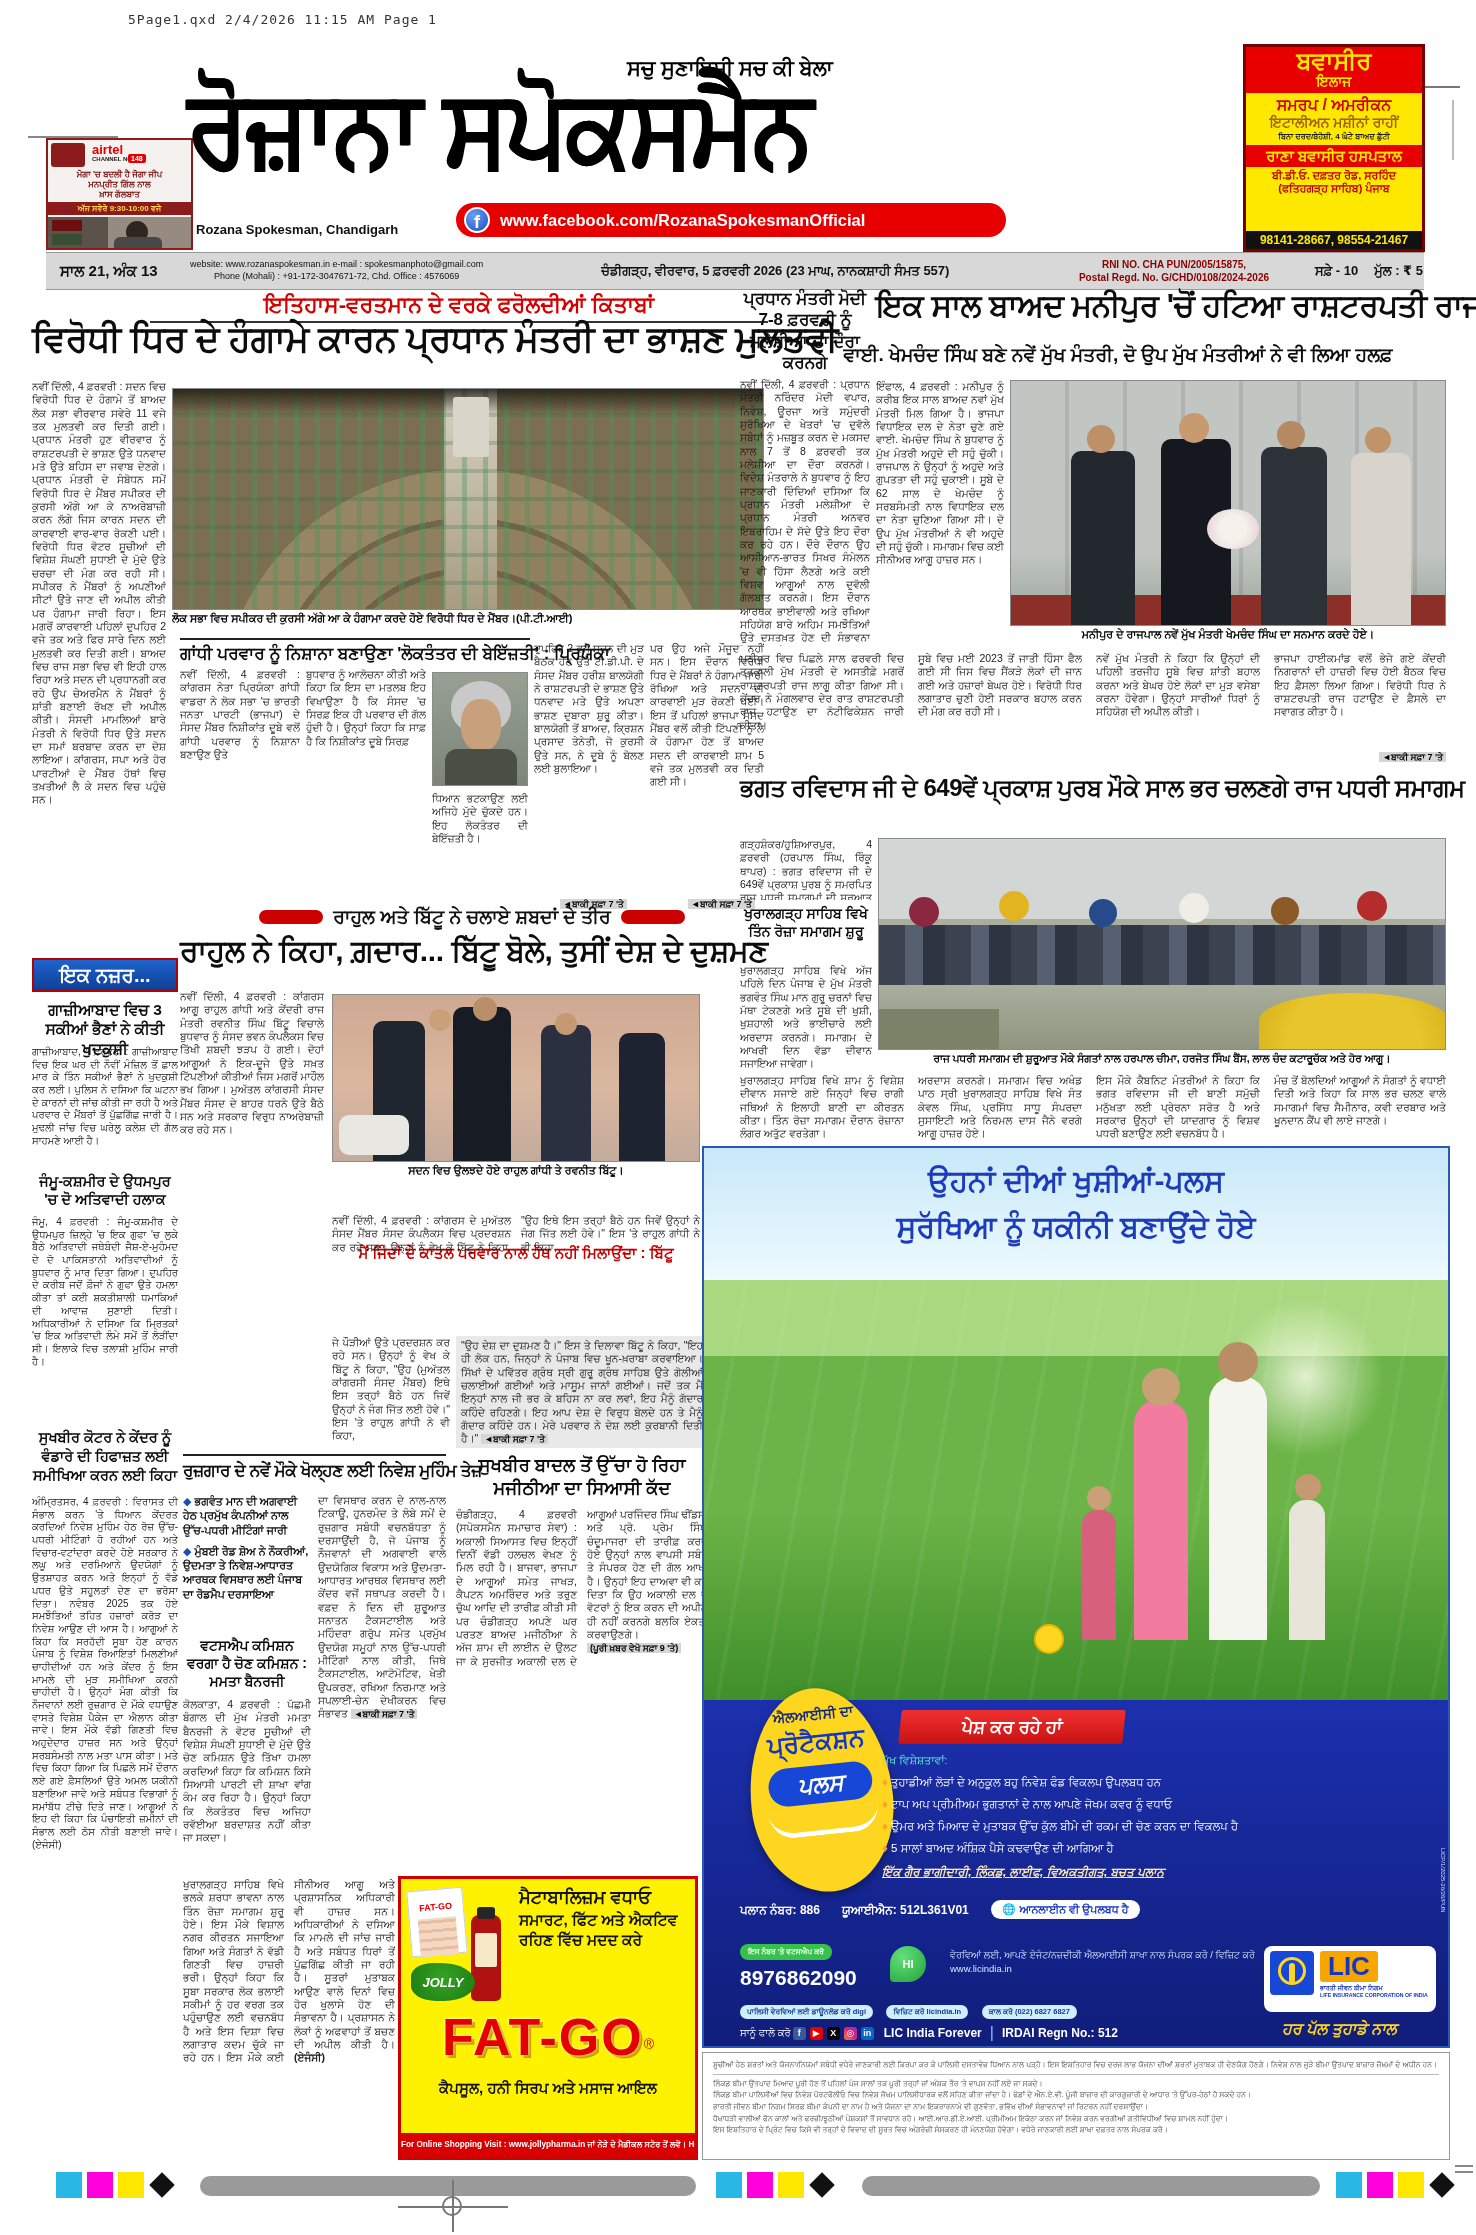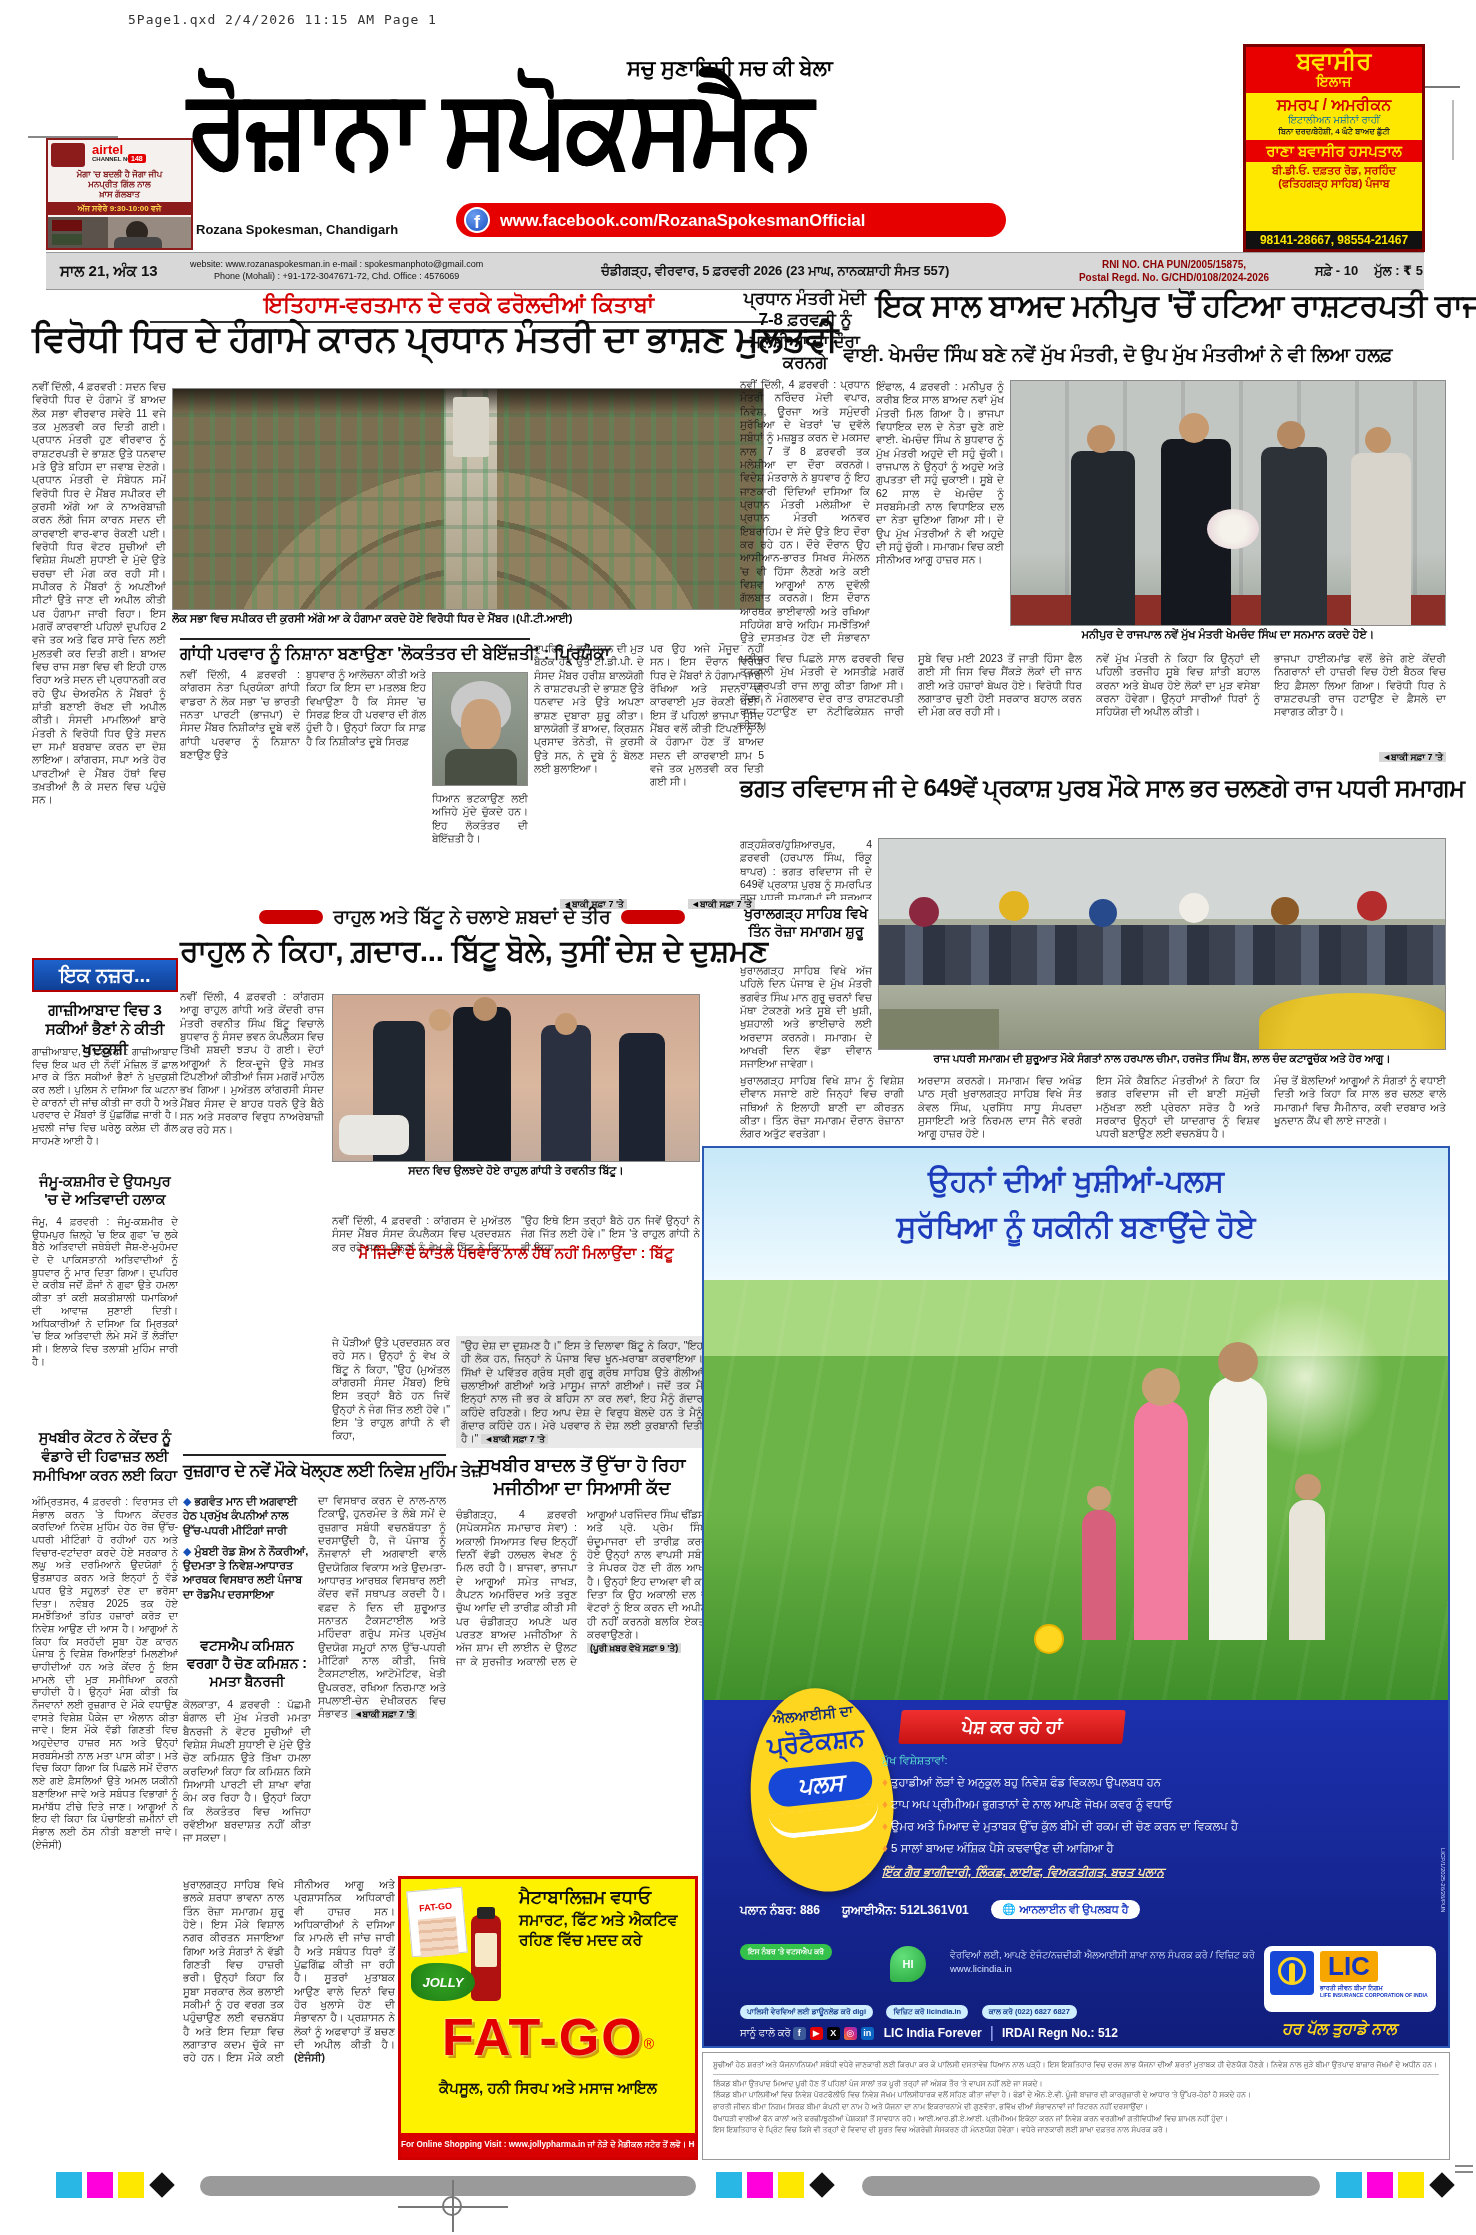--- a/index.html
+++ b/index.html
@@ -61,21 +61,21 @@
   <span style="color:#fff;font-weight:bold;font-size:16.5px;margin-left:10px">www.facebook.com/RozanaSpokesmanOfficial</span>
 </div>
 
 <div class="abs" style="left:1243px;top:44px;width:182px;height:208px;border:3px solid #7a0000;background:#ffe800">
   <div class="ctr" style="background:#e80000;padding:2px 0 3px">
     <div style="color:#ffe800;font-weight:900;font-size:24px;line-height:1">ਬਵਾਸੀਰ</div>
     <div style="color:#ffe800;font-weight:bold;font-size:14px">ਇਲਾਜ</div>
   </div>
   <div class="ctr" style="padding:3px 0 1px">
     <div style="color:#d40000;font-weight:900;font-size:16px">ਸਮਰਪ / ਅਮਰੀਕਨ</div>
-    <div style="color:#0369a1;font-weight:400;font-size:10px">ਇਟਾਲੀਅਨ ਮਸ਼ੀਨਾਂ ਰਾਹੀਂ</div>
+    <div style="color:#a16207;font-weight:700;font-size:14px">ਇਟਾਲੀਅਨ ਮਸ਼ੀਨਾਂ ਰਾਹੀਂ</div>
     <div style="color:#222;font-weight:bold;font-size:8px;margin-top:1px">ਬਿਨਾ ਦਰਦ/ਬੇਹੋਸ਼ੀ, 4 ਘੰਟੇ ਬਾਅਦ ਛੁੱਟੀ</div>
   </div>
   <div class="ctr" style="background:#e80000;padding:2px 16px;margin-top:2px">
     <div style="color:#ffe800;font-weight:900;font-size:15px">ਰਾਣਾ ਬਵਾਸੀਰ ਹਸਪਤਾਲ</div>
   </div>
   <div class="ctr" style="padding:2px 0">
     <div style="color:#c00000;font-weight:bold;font-size:11px">ਬੀ.ਡੀ.ਓ. ਦਫ਼ਤਰ ਰੋਡ, ਸਰਹਿੰਦ</div>
     <div style="color:#c00000;font-weight:bold;font-size:11px">(ਫਤਿਹਗੜ੍ਹ ਸਾਹਿਬ) ਪੰਜਾਬ</div>
   </div>
   <div class="ctr" style="background:#111;padding:2px 0;position:absolute;bottom:0;left:0;right:0">
@@ -318,20 +318,21 @@
   </div>
 
   <div class="abs" style="left:36px;top:752px;width:700px;display:flex;align-items:center;gap:22px">
     <span style="color:#fff;font-weight:bold;font-size:12px">ਪਲਾਨ ਨੰਬਰ: 886</span>
     <span style="color:#fff;font-weight:bold;font-size:12px">ਯੂਆਈਐਨ: 512L361V01</span>
     <span style="background:#fff;border-radius:12px;padding:3px 12px;color:#1536c0;font-weight:bold;font-size:11px"><span>🌐 </span><span>ਆਨਲਾਈਨ ਵੀ ਉਪਲਬਧ ਹੈ</span></span>
   </div>
 
   <div class="abs" style="left:36px;top:796px;width:700px">
     <span style="display:inline-block;background:#35c24a;border-radius:9px;color:#fff;font-size:7.5px;font-weight:bold;padding:3px 8px;vertical-align:top">ਇਸ ਨੰਬਰ 'ਤੇ ਵਟਸਐਪ ਕਰੋ</span>
+    <div style="color:#fff;font-weight:900;font-size:21px;margin-top:4px">8976862090</div>
     <div class="abs" style="left:150px;top:2px;width:36px;height:36px;border-radius:50% 50% 50% 4px;background:radial-gradient(circle at 35% 30%,#63e07a,#23a33a);text-align:center;line-height:36px;color:#fff;font-weight:900;font-size:11px">HI</div>
     <div class="abs" style="left:210px;top:4px;width:360px;color:#d7e3ff;font-size:9.5px;line-height:1.5">ਵੇਰਵਿਆਂ ਲਈ, ਆਪਣੇ ਏਜੰਟ/ਨਜ਼ਦੀਕੀ ਐਲਆਈਸੀ ਸ਼ਾਖਾ ਨਾਲ ਸੰਪਰਕ ਕਰੋ / ਵਿਜ਼ਿਟ ਕਰੋ www.licindia.in</div>
   </div>
 
   <div class="abs" style="left:36px;top:852px;width:540px">
     <span class="pill3">ਪਾਲਿਸੀ ਵੇਰਵਿਆਂ ਲਈ ਡਾਊਨਲੋਡ ਕਰੋ digi</span>
     <span class="pill3">ਵਿਜ਼ਿਟ ਕਰੋ licindia.in</span>
     <span class="pill3">ਕਾਲ ਕਰੋ (022) 6827 6827</span>
   </div>
 

